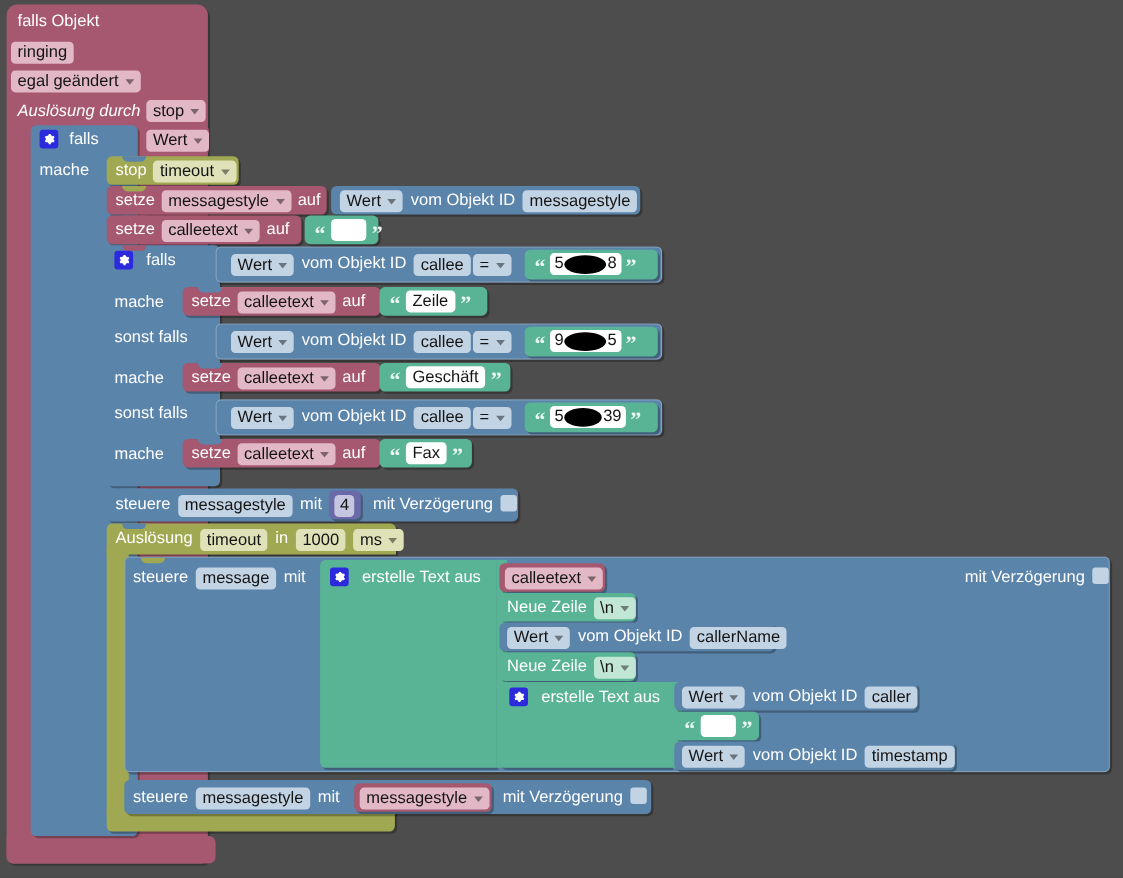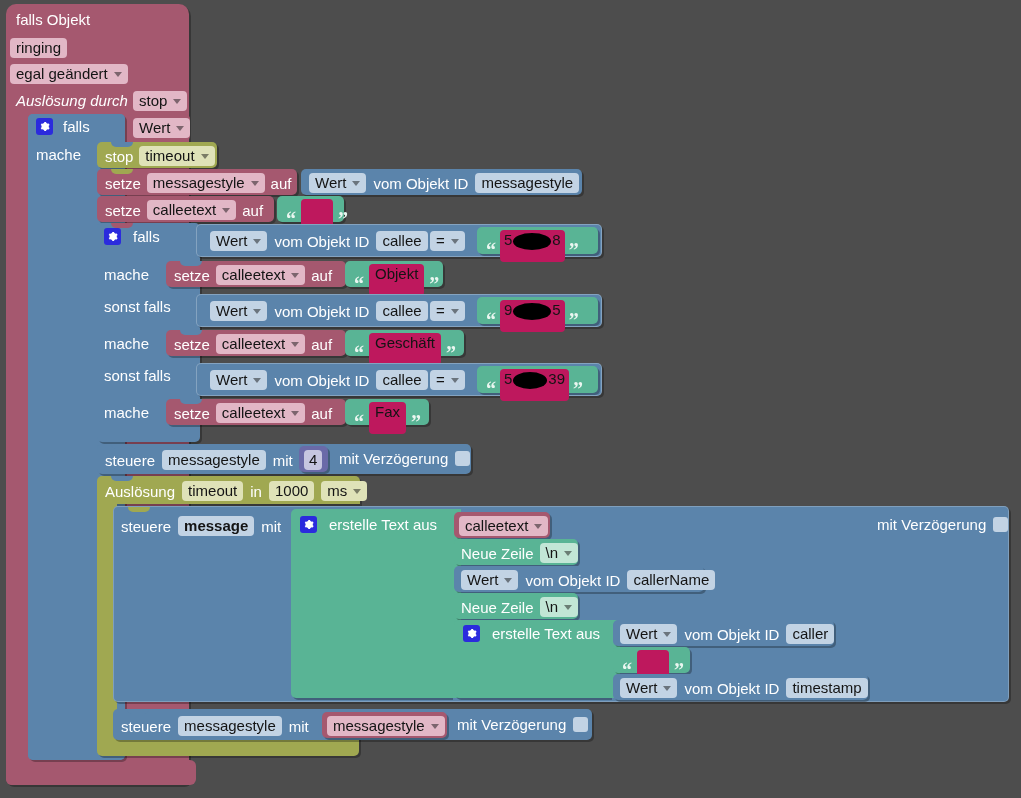--- a/index.html
+++ b/index.html
@@ -9,21 +9,21 @@
     font-family:"Liberation Sans", sans-serif;
     font-size:15px;
     -webkit-font-smoothing:antialiased;
     overflow:hidden;
     position:relative;
   }
   .canvas{position:absolute;inset:0;}
 
   
   .blk{position:absolute;box-sizing:border-box;border-radius:5px;}
-  .row{display:flex;align-items:center;}
+  .row{display:flex;align-items:flex-start;}
   .lbl{color:#fff;white-space:nowrap;}
 
   
   .field{
     display:inline-flex;align-items:center;gap:5px;
     border-radius:4px;padding:1px 6px;
     color:#141414;white-space:nowrap;line-height:18px;
   }
   .caret{
     width:0;height:0;border-left:4px solid transparent;border-right:4px solid transparent;
@@ -42,21 +42,21 @@
   
   .gear{
     width:17px;height:17px;border-radius:3px;background:#2b2bdd;
     display:inline-flex;align-items:center;justify-content:center;
     color:#fff;font-size:12px;line-height:1;flex:none;
   }
   .gear svg{display:block;}
 
   
   .quote{color:#eaf6f0;font-size:20px;line-height:10px;font-family:"Liberation Serif",serif;font-weight:bold;}
-  .txtfield{background:#be185d;border-radius:4px;min-width:20px;height:32px;display:inline-block;padding:0 6px;line-height:20px;color:#141414;}
+  .txtfield{background:#ffffff;border-radius:4px;min-width:20px;height:20px;display:inline-block;padding:0 6px;line-height:20px;color:#141414;}
 
   
   .chk{width:15px;height:15px;border-radius:3px;background:#c2d3e4;display:inline-block;}
 
   
   .redact{display:inline-block;background:#000;border-radius:50%;vertical-align:middle;}
 
   
   .notch{position:absolute;top:0;left:14px;width:22px;height:5px;background:#4d4d4d;border-radius:0 0 6px 6px;}
 </style>
@@ -201,21 +201,21 @@
     <span class="lbl">setze</span>
     <span class="field" style="background:#e2b7c6;">
       <span>calleetext</span>
       <i class="caret"></i>
     </span>
     <span class="lbl">auf</span>
   </div>
   <div class="blk c-green shadow" style="left:345px;top:261px;width:98px;height:26px;"></div>
   <div class="row" style="position:absolute;left:354px;top:264px;gap:5px;">
     <span class="quote" style="margin-top:8px;">“</span>
-    <span class="txtfield">Objekt</span>
+    <span class="txtfield">Zeile</span>
     <span class="quote" style="margin-top:8px;">”</span>
   </div>
 
   <div class="lbl" style="position:absolute;left:104px;top:298px;">sonst falls</div>
   <div class="blk c-blue shadow" style="left:196px;top:294px;width:406px;height:33px;border:1px solid rgba(255,255,255,.25);"></div>
   <div class="row" style="position:absolute;left:210px;top:301px;gap:7px;">
     <span class="field" style="background:#c2d3e4;">
       <span>Wert</span>
       <i class="caret"></i>
     </span>
@@ -327,21 +327,21 @@
       <span>ms</span>
       <i class="caret"></i>
     </span>
   </div>
 
   <div class="blk c-blue shadow" style="left:113px;top:506px;width:896px;height:196px;border:1px solid rgba(255,255,255,.22);">
     <div class="notch" style="background:#a0a851;"></div>
   </div>
   <div class="row" style="position:absolute;left:121px;top:516px;gap:7px;">
     <span class="lbl">steuere</span>
-    <span class="field" style="background:#c2d3e4;font-weight:bold;">message</span>
+    <span class="field" style="background:#c2d3e4;">message</span>
     <span class="lbl">mit</span>
   </div>
   <div class="row" style="position:absolute;left:877px;top:516px;gap:7px;">
     <span class="lbl">mit Verzögerung</span>
     <span class="chk"></span>
   </div>
 
   <div class="blk c-green shadow" style="left:291px;top:509px;width:160px;height:189px;border-radius:5px 0 0 5px;"></div>
   <div class="row" style="position:absolute;left:300px;top:516px;gap:12px;">
     <span class="gear">

